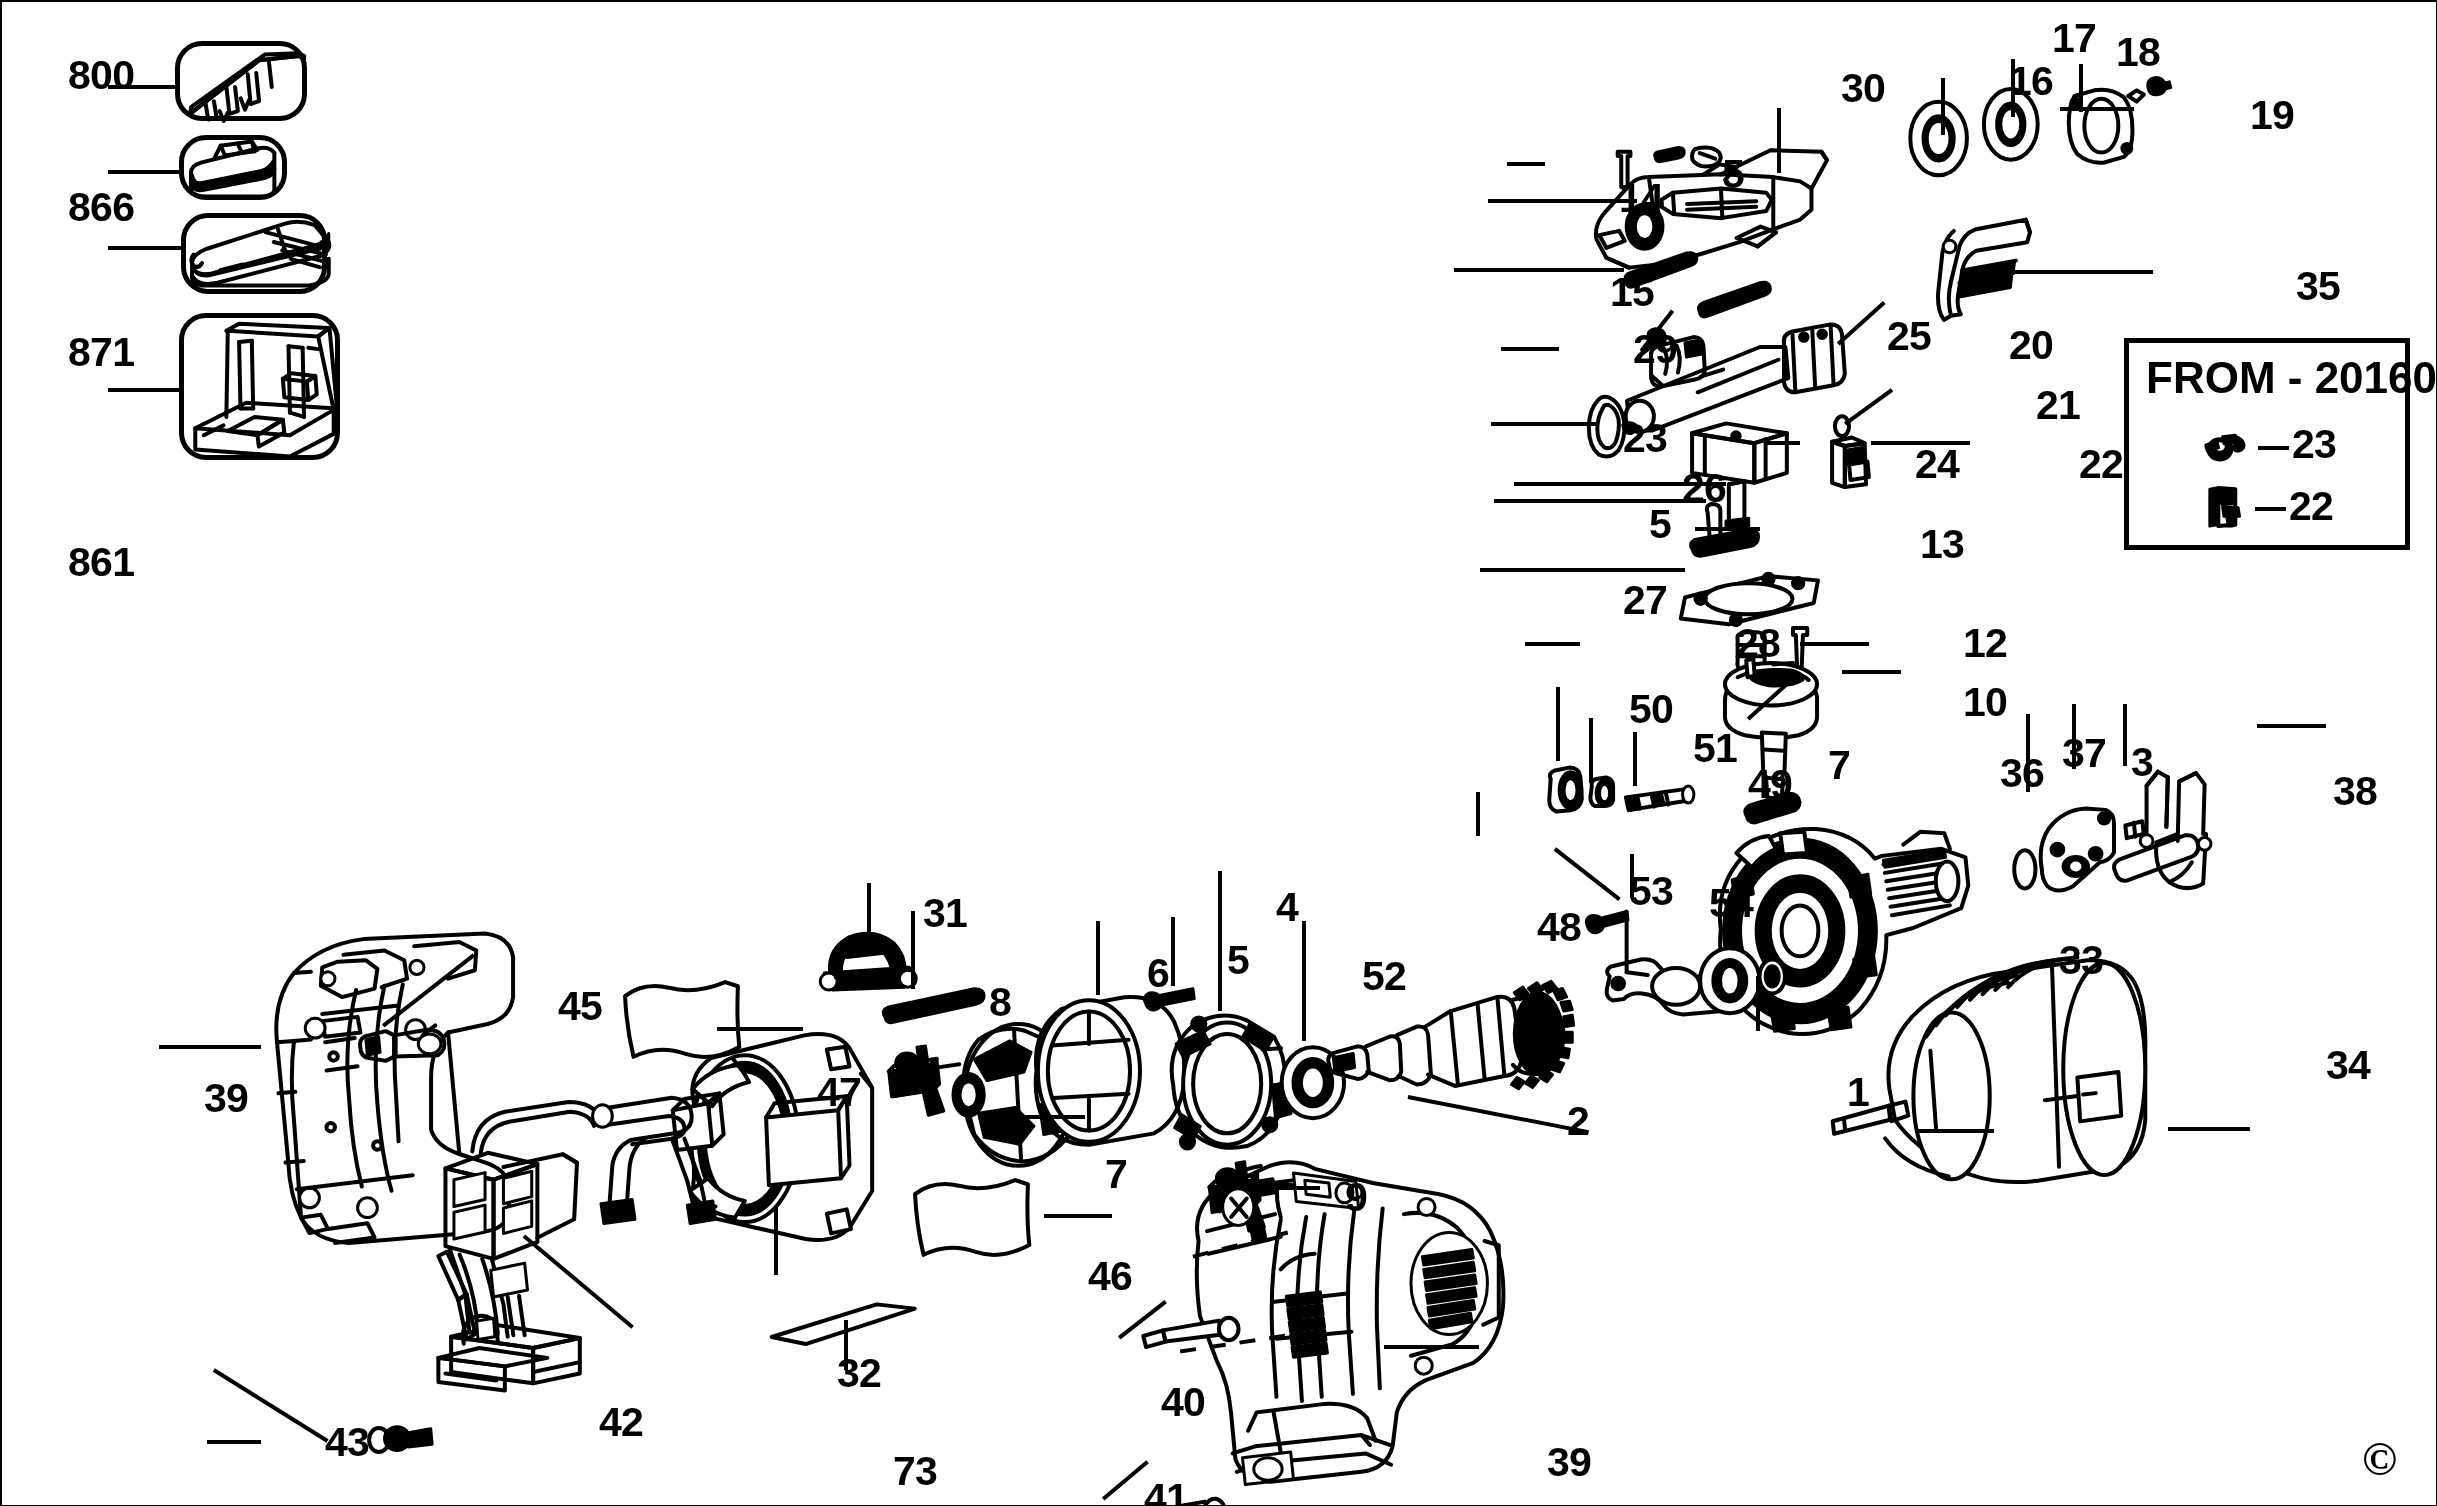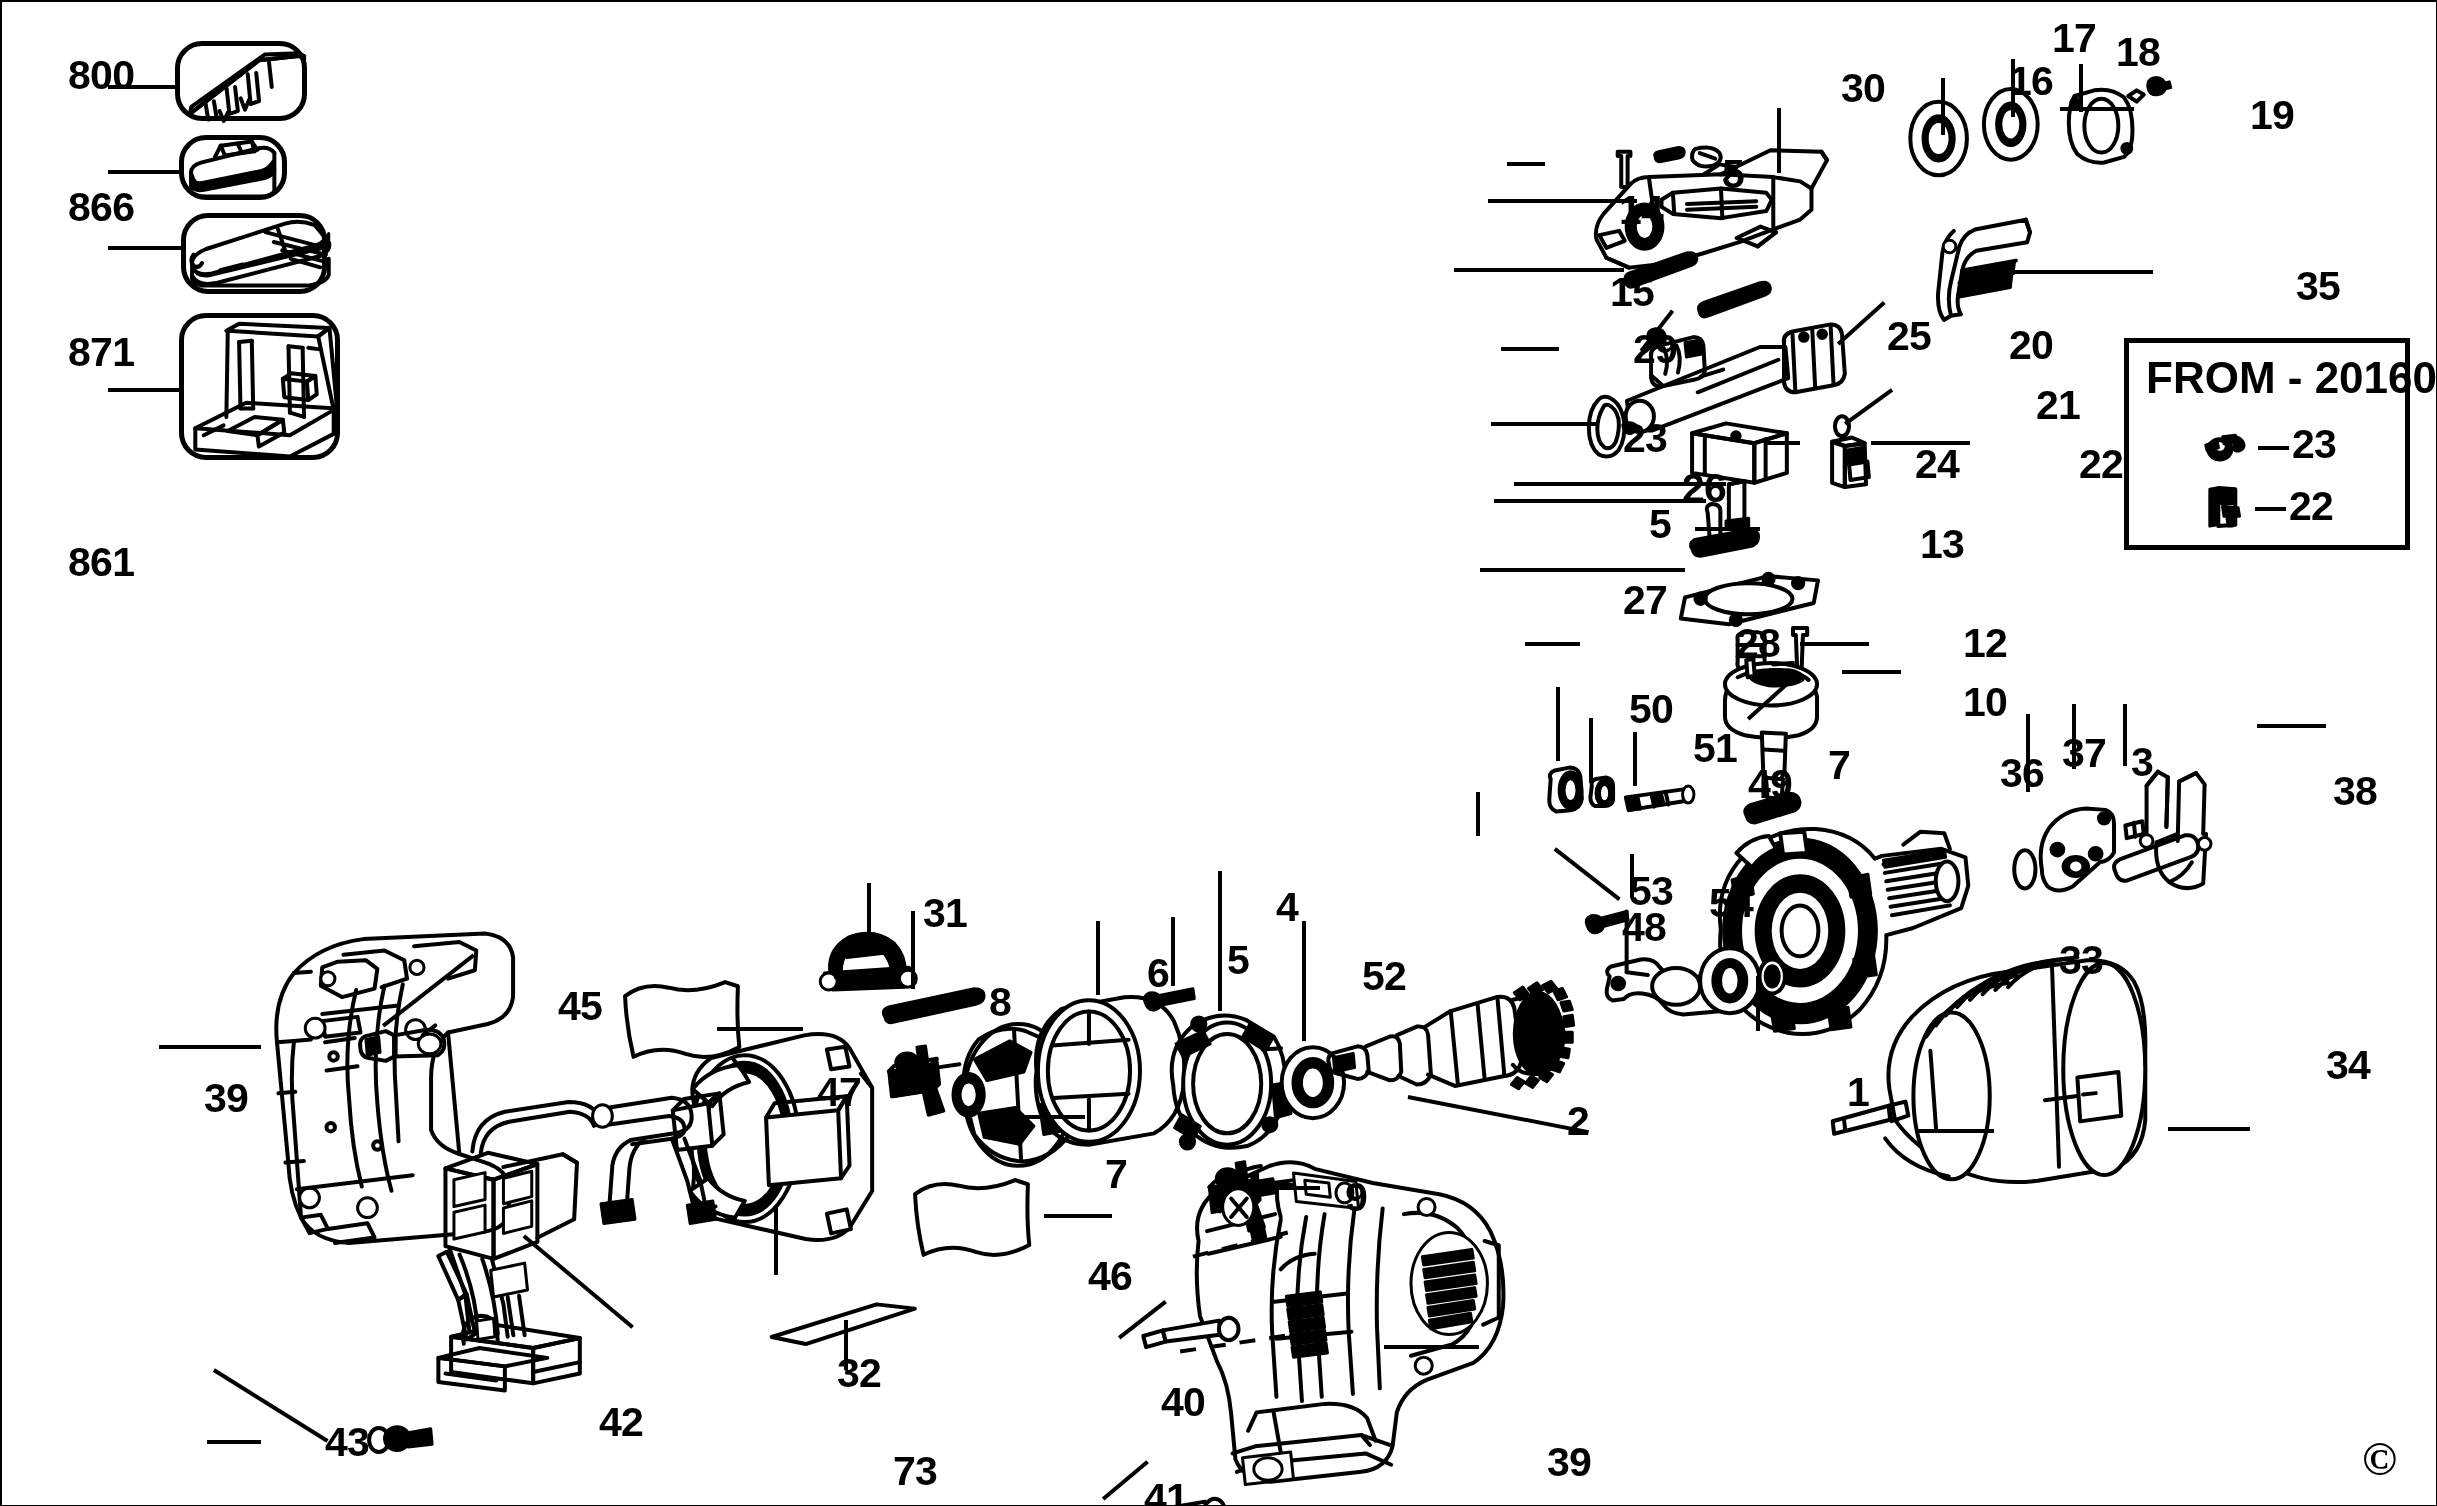--- a/index.html
+++ b/index.html
@@ -798,21 +798,21 @@
       <div class="lbl" style="left: 66px; top: 53px;">800</div>
       <div class="lbl" style="left: 66px; top: 185px;">866</div>
       <div class="lbl" style="left: 66px; top: 330px;">871</div>
       <div class="lbl" style="left: 66px; top: 540px;">861</div>
       <div class="lbl" style="left: 1839px; top: 66px;">30</div>
       <div class="lbl" style="left: 2050px; top: 16.3px;">17</div>
       <div class="lbl" style="left: 2007px; top: 59px;">16</div>
       <div class="lbl" style="left: 2114px; top: 30px;">18</div>
       <div class="lbl" style="left: 2248px; top: 93px;">19</div>
       <div class="lbl" style="left: 1720px; top: 152px;">5</div>
-      <div class="lbl" style="left: 1617px; top: 188px;">14</div>
+      <div class="lbl" style="left: 1617px; top: 176px;">14</div>
       <div class="lbl" style="left: 2294px; top: 264px;">35</div>
       <div class="lbl" style="left: 1608px; top: 270px;">15</div>
       <div class="lbl" style="left: 1631px; top: 327px;">29</div>
       <div class="lbl" style="left: 1885px; top: 314px;">25</div>
       <div class="lbl" style="left: 2007px; top: 323px;">20</div>
       <div class="lbl" style="left: 2034px; top: 383px;">21</div>
       <div class="lbl" style="left: 1621px; top: 416px;">23</div>
       <div class="lbl" style="left: 1913px; top: 442px;">24</div>
       <div class="lbl" style="left: 2077px; top: 442px;">22</div>
       <div class="lbl" style="left: 1680px; top: 466px;">26</div>
@@ -823,21 +823,21 @@
       <div class="lbl" style="left: 1961px; top: 621px;">12</div>
       <div class="lbl" style="left: 1961px; top: 680px;">10</div>
       <div class="lbl" style="left: 1627px; top: 687px;">50</div>
       <div class="lbl" style="left: 1667px; top: 726px; margin-left: 24px;">51</div>
       <div class="lbl" style="left: 1826px; top: 743px;">7</div>
       <div class="lbl" style="left: 1710px; top: 762px; margin-left: 36px;">49</div>
       <div class="lbl" style="left: 1998px; top: 751px;">36</div>
       <div class="lbl" style="left: 2060px; top: 731px;">37</div>
       <div class="lbl" style="left: 2129px; top: 740px;">3</div>
       <div class="lbl" style="left: 2331px; top: 769px;">38</div>
-      <div class="lbl" style="left: 1620px; top: 905px;">48</div>
+      <div class="lbl" style="left: 1535px; top: 905px;">48</div>
       <div class="lbl" style="left: 1627px; top: 869px;">53</div>
       <div class="lbl" style="left: 1707px; top: 881px;">54</div>
       <div class="lbl" style="left: 921px; top: 891px;">31</div>
       <div class="lbl" style="left: 1274px; top: 885px;">4</div>
       <div class="lbl" style="left: 2057px; top: 938px;">33</div>
       <div class="lbl" style="left: 1145px; top: 951px;">6</div>
       <div class="lbl" style="left: 1225px; top: 938px;">5</div>
       <div class="lbl" style="left: 987px; top: 980px;">8</div>
       <div class="lbl" style="left: 1360px; top: 954px;">52</div>
       <div class="lbl" style="left: 556px; top: 984px; text-align: center;">45</div>

